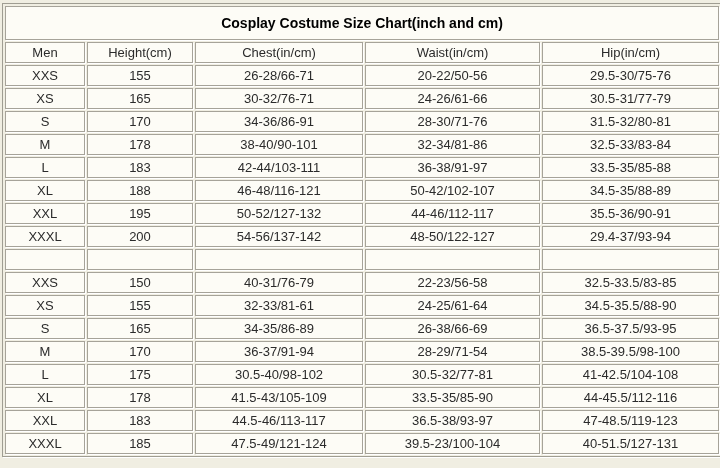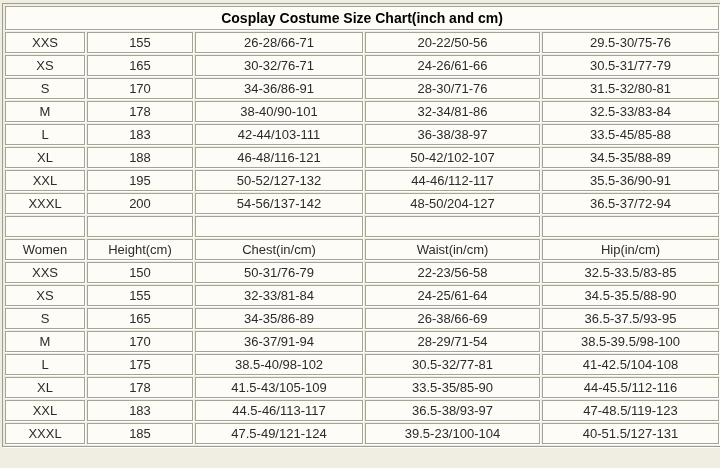--- a/index.html
+++ b/index.html
@@ -35,21 +35,21 @@
     background: #fdfcf6;
     color: #2b2b2b;
     font-size: 13px;
     line-height: 19px;
     text-align: center;
     vertical-align: middle;
     white-space: nowrap;
     overflow: hidden;
   }
   table.size-chart td.title-cell {
-    height: 24px;
+    height: 34px;
     font-size: 14px;
     font-weight: bold;
     color: #000000;
   }
 </style>
 </head>
 <body>
 
 <div class="page">
   <table class="size-chart">
@@ -57,128 +57,128 @@
       <col style="width:80px">
       <col style="width:106px">
       <col style="width:168px">
       <col style="width:175px">
       <col style="width:177px">
     </colgroup>
     <tbody>
       <tr>
         <td class="title-cell" colspan="5">Cosplay Costume Size Chart(inch and cm)</td>
       </tr>
-    </tbody>
-    <tbody>
-        <tr>
-          <td>XXS</td>
-          <td>155</td>
-          <td>26-28/66-71</td>
-          <td>20-22/50-56</td>
-          <td>29.5-30/75-76</td>
-        </tr>
-        <tr>
-          <td>XS</td>
-          <td>165</td>
-          <td>30-32/76-71</td>
-          <td>24-26/61-66</td>
-          <td>30.5-31/77-79</td>
-        </tr>
-        <tr>
-          <td>S</td>
-          <td>170</td>
-          <td>34-36/86-91</td>
-          <td>28-30/71-76</td>
-          <td>31.5-32/80-81</td>
-        </tr>
-        <tr>
-          <td>M</td>
-          <td>178</td>
-          <td>38-40/90-101</td>
-          <td>32-34/81-86</td>
-          <td>32.5-33/83-84</td>
-        </tr>
-        <tr>
-          <td>L</td>
-          <td>183</td>
-          <td>42-44/103-111</td>
-          <td>36-38/38-97</td>
-          <td>33.5-45/85-88</td>
-        </tr>
-        <tr>
-          <td>XL</td>
-          <td>188</td>
-          <td>46-48/116-121</td>
-          <td>50-42/102-107</td>
-          <td>34.5-35/88-89</td>
-        </tr>
-        <tr>
-          <td>XXL</td>
-          <td>195</td>
-          <td>50-52/127-132</td>
-          <td>44-46/112-117</td>
-          <td>35.5-36/90-91</td>
-        </tr>
-        <tr>
-          <td>XXXL</td>
-          <td>200</td>
-          <td>54-56/137-142</td>
-          <td>48-50/204-127</td>
-          <td>36.5-37/72-94</td>
-        </tr>
-      </tbody>
-    <tbody>
       <tr>
-        <td></td>
-        <td></td>
-        <td></td>
-        <td></td>
-        <td></td>
-      </tr>
-      <tr>
-        <td>Women</td>
+        <td>Men</td>
         <td>Height(cm)</td>
         <td>Chest(in/cm)</td>
         <td>Waist(in/cm)</td>
         <td>Hip(in/cm)</td>
       </tr>
     </tbody>
     <tbody>
         <tr>
           <td>XXS</td>
+          <td>155</td>
+          <td>26-28/66-71</td>
+          <td>20-22/50-56</td>
+          <td>29.5-30/75-76</td>
+        </tr>
+        <tr>
+          <td>XS</td>
+          <td>165</td>
+          <td>30-32/76-71</td>
+          <td>24-26/61-66</td>
+          <td>30.5-31/77-79</td>
+        </tr>
+        <tr>
+          <td>S</td>
+          <td>170</td>
+          <td>34-36/86-91</td>
+          <td>28-30/71-76</td>
+          <td>31.5-32/80-81</td>
+        </tr>
+        <tr>
+          <td>M</td>
+          <td>178</td>
+          <td>38-40/90-101</td>
+          <td>32-34/81-86</td>
+          <td>32.5-33/83-84</td>
+        </tr>
+        <tr>
+          <td>L</td>
+          <td>183</td>
+          <td>42-44/103-111</td>
+          <td>36-38/91-97</td>
+          <td>33.5-35/85-88</td>
+        </tr>
+        <tr>
+          <td>XL</td>
+          <td>188</td>
+          <td>46-48/116-121</td>
+          <td>50-42/102-107</td>
+          <td>34.5-35/88-89</td>
+        </tr>
+        <tr>
+          <td>XXL</td>
+          <td>195</td>
+          <td>50-52/127-132</td>
+          <td>44-46/112-117</td>
+          <td>35.5-36/90-91</td>
+        </tr>
+        <tr>
+          <td>XXXL</td>
+          <td>200</td>
+          <td>54-56/137-142</td>
+          <td>48-50/122-127</td>
+          <td>29.4-37/93-94</td>
+        </tr>
+      </tbody>
+    <tbody>
+      <tr>
+        <td></td>
+        <td></td>
+        <td></td>
+        <td></td>
+        <td></td>
+      </tr>
+    </tbody>
+    <tbody>
+        <tr>
+          <td>XXS</td>
           <td>150</td>
-          <td>50-31/76-79</td>
+          <td>40-31/76-79</td>
           <td>22-23/56-58</td>
           <td>32.5-33.5/83-85</td>
         </tr>
         <tr>
           <td>XS</td>
           <td>155</td>
-          <td>32-33/81-84</td>
+          <td>32-33/81-61</td>
           <td>24-25/61-64</td>
           <td>34.5-35.5/88-90</td>
         </tr>
         <tr>
           <td>S</td>
           <td>165</td>
           <td>34-35/86-89</td>
           <td>26-38/66-69</td>
           <td>36.5-37.5/93-95</td>
         </tr>
         <tr>
           <td>M</td>
           <td>170</td>
           <td>36-37/91-94</td>
           <td>28-29/71-54</td>
           <td>38.5-39.5/98-100</td>
         </tr>
         <tr>
           <td>L</td>
           <td>175</td>
-          <td>38.5-40/98-102</td>
+          <td>30.5-40/98-102</td>
           <td>30.5-32/77-81</td>
           <td>41-42.5/104-108</td>
         </tr>
         <tr>
           <td>XL</td>
           <td>178</td>
           <td>41.5-43/105-109</td>
           <td>33.5-35/85-90</td>
           <td>44-45.5/112-116</td>
         </tr>

